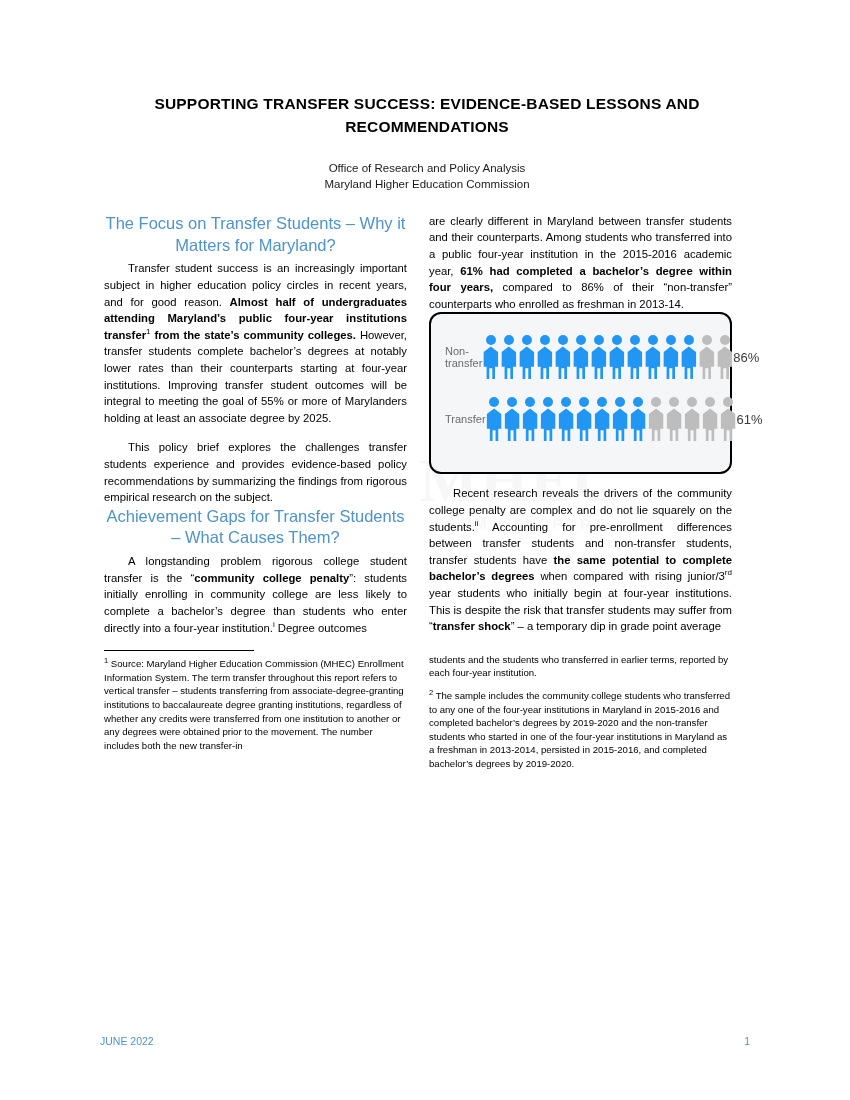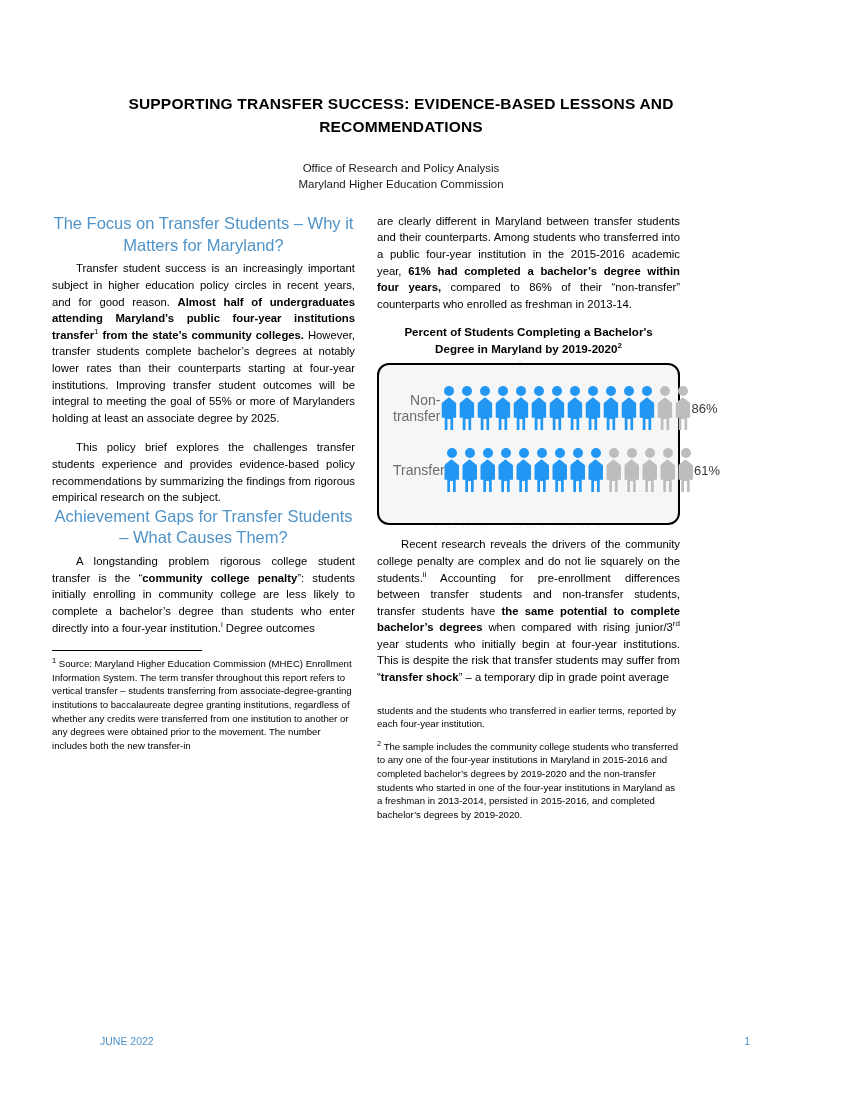--- a/index.html
+++ b/index.html
@@ -58,21 +58,21 @@
     left: 105px;
     top: 10px;
     width: 90px;
     height: 90px;
     background: #d46a6a;
     clip-path: polygon(50% 0%, 100% 40%, 85% 100%, 15% 100%, 0% 40%);
   }
   .content {
     position: relative;
     z-index: 2;
-    padding: 92px 100px 0 52px;
+    padding: 92px 100px 0 104px;
   }
   .doc-title {
     text-align: center;
     font-size: 15.5px;
     font-weight: 700;
     line-height: 1.5;
     letter-spacing: 0.2px;
     margin: 0 6px 0 6px;
   }
   .byline {
@@ -131,25 +131,24 @@
     padding: 12px 8px 8px 8px;
   }
   .chart-row {
     display: flex;
     align-items: center;
     height: 62px;
     position: relative;
   }
   .chart-row-label {
     width: 56px;
-    font-size: 14px;
+    font-size: 11px;
     color: #6b6b6b;
     padding-left: 6px;
     box-sizing: border-box;
-    text-align: right;
   }
   .people {
     flex: 1;
     display: flex;
     align-items: flex-end;
     gap: 1px;
   }
   .person {
     width: 17px;
     height: 44px;
@@ -251,24 +250,20 @@
         <div class="footnote-rule"></div>
 
         <p class="fn"><sup>1</sup><span> Source: Maryland Higher Education Commission (MHEC) Enrollment Information System. The term transfer throughout this report refers to vertical transfer – students transferring from associate-degree-granting institutions to baccalaureate degree granting institutions, regardless of whether any credits were transferred from one institution to another or any degrees were obtained prior to the movement. The number includes both the new transfer-in</span></p>
 
       </div>
 
       <div class="col">
 
         <p class="body noindent"><span>are clearly different in Maryland between transfer students and their counterparts. Among students who transferred into a public four-year institution in the 2015-2016 academic year, </span><span class="b">61% had completed a bachelor’s degree within four years,</span><span> compared to 86% of their “non-transfer” counterparts who enrolled as freshman in 2013-14.</span></p>
 
-        <div class="chart-title">
-          <span>Percent of Students Completing a Bachelor's</span><br>
-          <span>Degree in Maryland by 2019-2020</span><sup>2</sup>
-        </div>
 
         <div class="chart-box">
 
           <div class="chart-row">
             <div class="chart-row-label">Non-transfer</div>
             <div class="people">
               <div class="person">
                   <span class="head" style="background:#2196f3"></span>
                   <span class="body-sh" style="background:#2196f3"></span>
                 </div>

